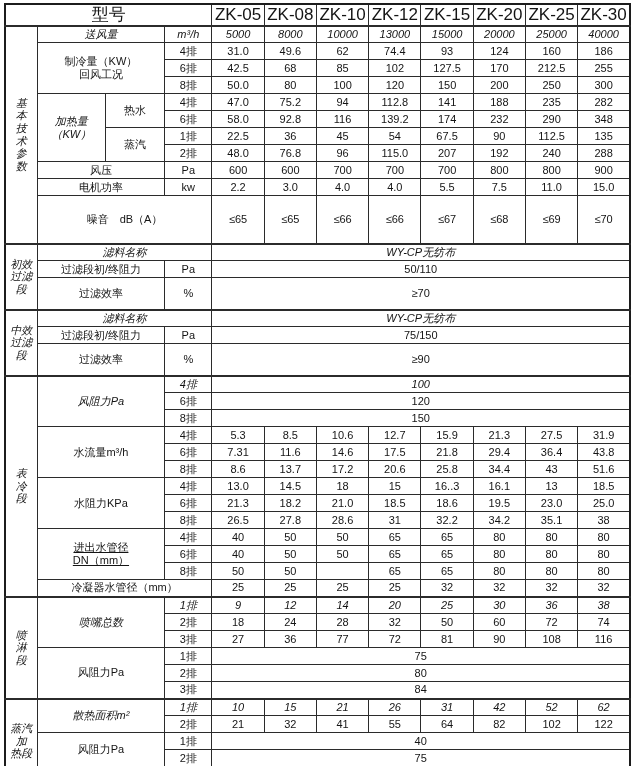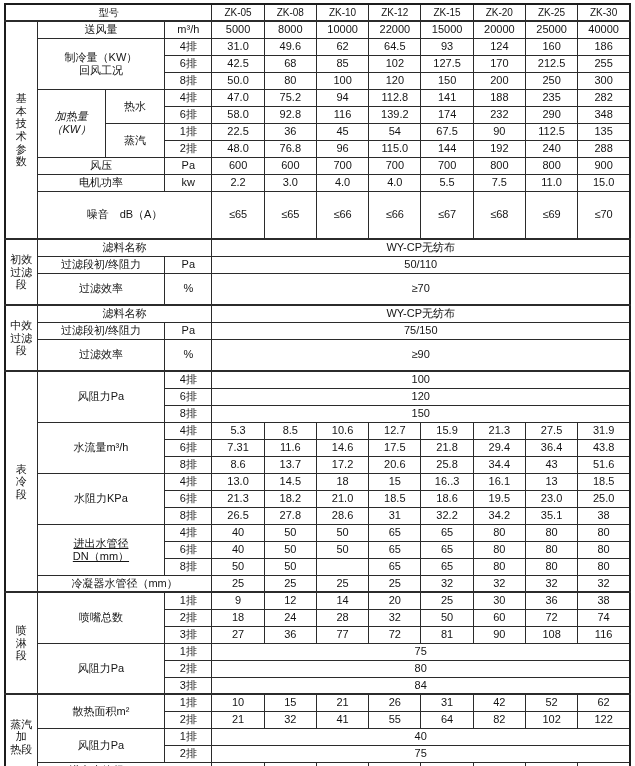--- a/index.html
+++ b/index.html
@@ -23,22 +23,22 @@
     border: 1px solid #2b2b2b;
     text-align: center;
     vertical-align: middle;
     font-size: 11px;
     line-height: 1.15;
     color: #141414;
     padding: 0 1px;
     overflow: hidden;
     box-sizing: border-box;
   }
-  tr.hdr td { font-size: 10px; }
-  tr.thick td { border-top-width: 2px; }
+  tr.hdr td { font-size: 17px; }
+  tr.thick td { border-top-width: 2px; font-style: italic; }
   
   .ml  { white-space: pre-line; }
   .lhA { line-height: 3.3; }   
   .lhB { line-height: 2.4; margin-left: 25px; }   
   .lhC { line-height: 1.5; font-style: italic; }   
   .lhD { line-height: 2.0; }   
   .lhE { line-height: 4.0; }   
   .lhF { line-height: 2.4; text-decoration: underline; }   
   .lhG { line-height: 3.0; }   
   .lhH { line-height: 1.4; }   
@@ -79,34 +79,34 @@
 本
 技
 术
 参
 数</td>
           <td colspan="2">送风量</td>
           <td>m³/h</td>
           <td>5000</td>
           <td>8000</td>
           <td>10000</td>
-          <td>22000</td>
+          <td>13000</td>
           <td>15000</td>
           <td>20000</td>
           <td>25000</td>
           <td>40000</td>
         </tr>
         <tr>
           <td colspan="2" rowspan="3" class="ml lhB">制冷量（KW）
 回风工况</td>
           <td>4排</td>
           <td>31.0</td>
           <td>49.6</td>
           <td>62</td>
-          <td>64.5</td>
+          <td>74.4</td>
           <td>93</td>
           <td>124</td>
           <td>160</td>
           <td>186</td>
         </tr>
         <tr>
           <td>6排</td>
           <td>42.5</td>
           <td>68</td>
           <td>85</td>
@@ -163,21 +163,21 @@
           <td>90</td>
           <td>112.5</td>
           <td>135</td>
         </tr>
         <tr>
           <td>2排</td>
           <td>48.0</td>
           <td>76.8</td>
           <td>96</td>
           <td>115.0</td>
-          <td>144</td>
+          <td>207</td>
           <td>192</td>
           <td>240</td>
           <td>288</td>
         </tr>
         <tr>
           <td colspan="2">风压</td>
           <td>Pa</td>
           <td>600</td>
           <td>600</td>
           <td>700</td>

